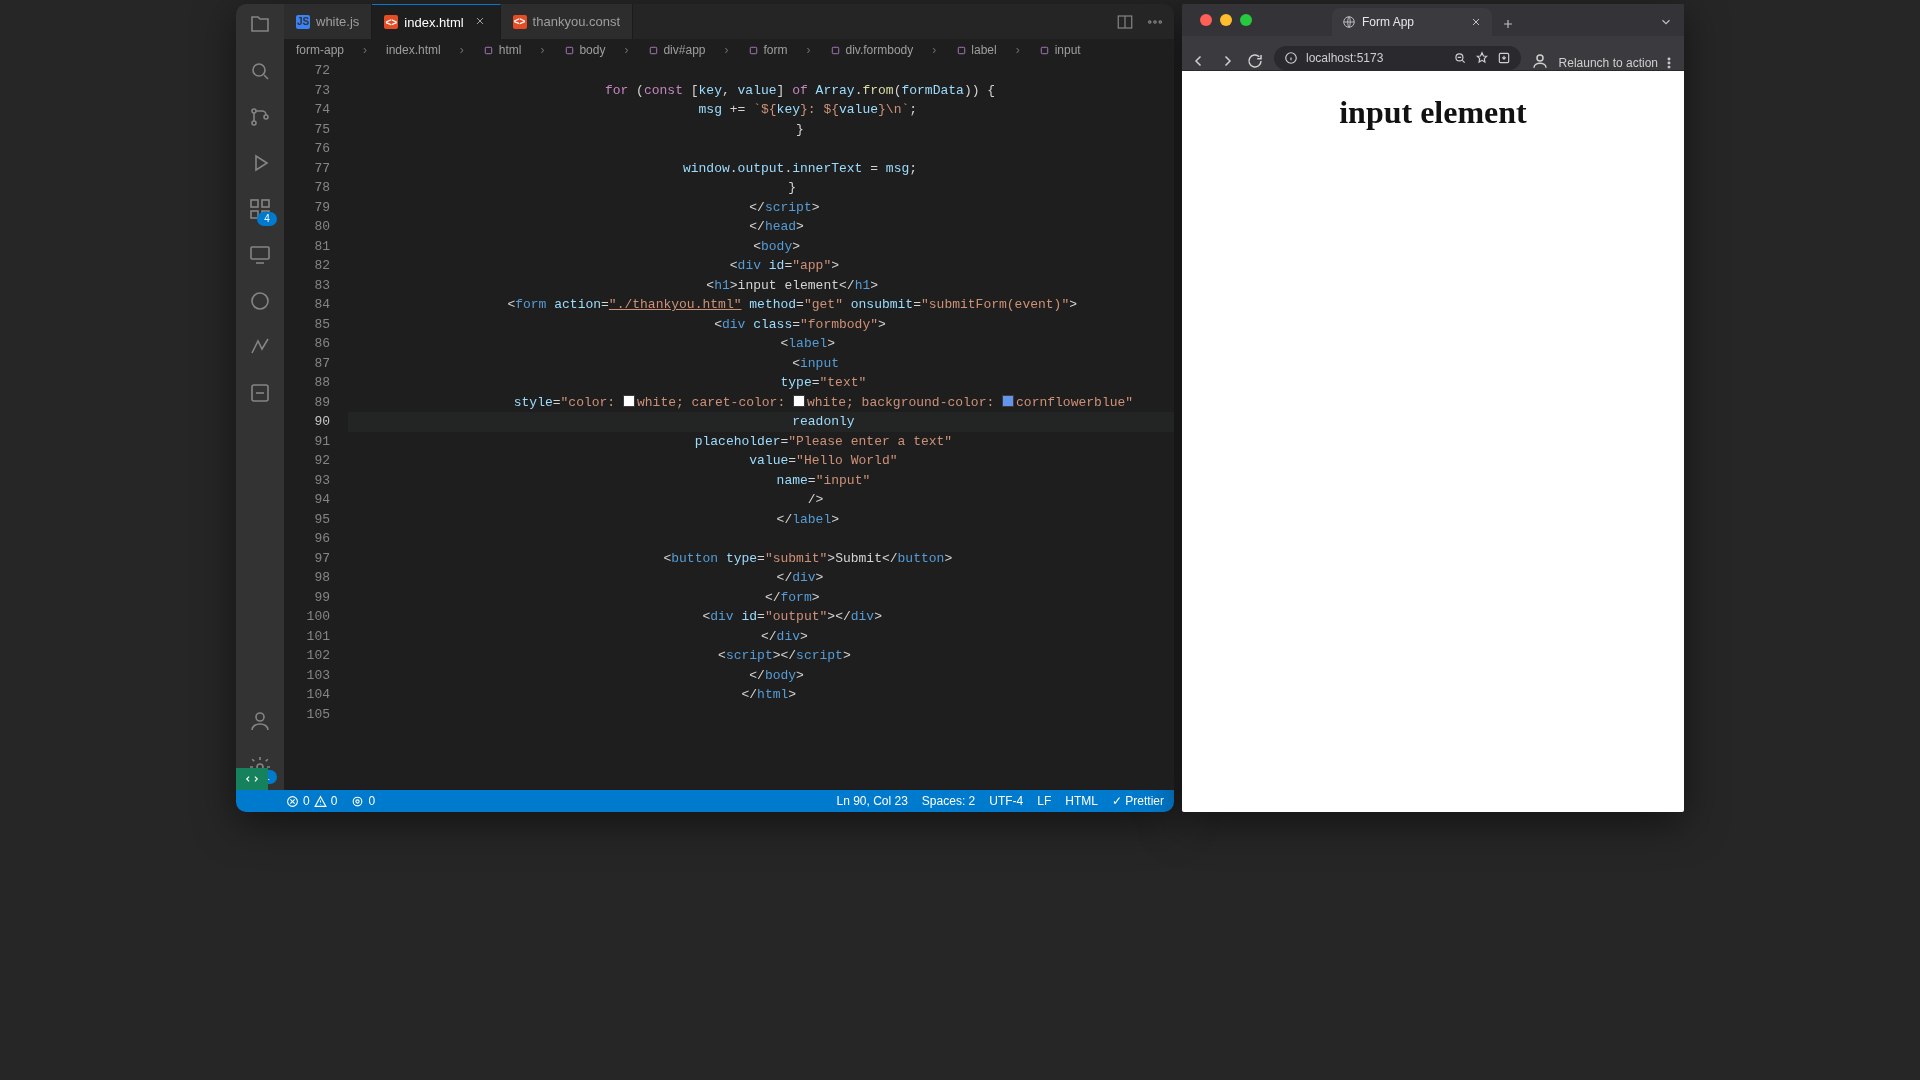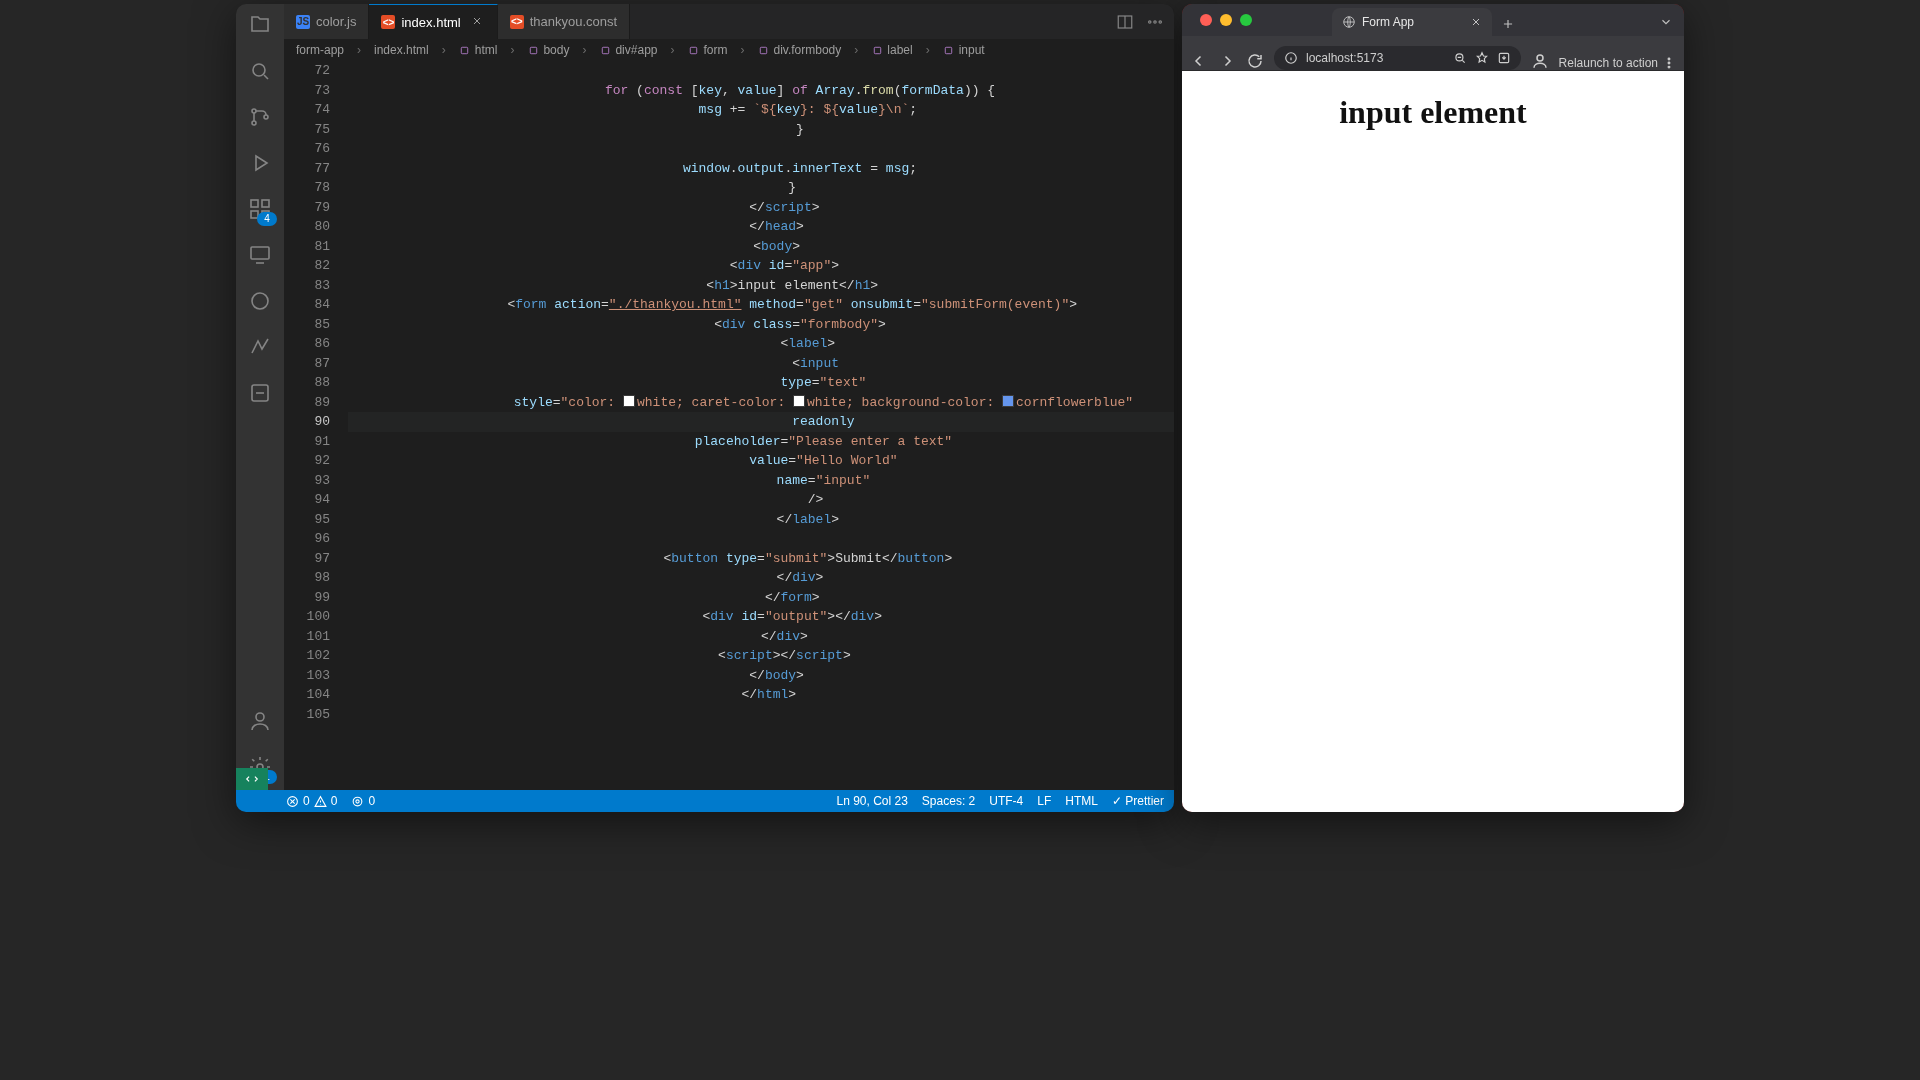--- a/index.html
+++ b/index.html
@@ -94,21 +94,21 @@
   .vtab .icon.js{background:#3b82f6;color:#333;}
   .vtab .icon.html{background:#e44d26;color:#fff;}
   .vtab.active{background:var(--ed-tab-active);color:#fff;border-top:1px solid var(--ed-tab-active-hl);}
   .vtab .close{width:14px;height:14px;margin-left:4px;color:#9e9e9e;}
   .vs-tabs .tab-actions{
     margin-left:auto;display:flex;align-items:center;gap:12px;padding-right:10px;color:#9e9e9e;
   }
 
   .breadcrumbs{
     height:22px;background:var(--ed-bg);display:flex;align-items:center;
-    padding-left:12px;gap:13px;color:#9e9e9e;font-size:12px;white-space:nowrap;overflow:hidden;
+    padding-left:12px;gap:19px;color:#9e9e9e;font-size:12px;white-space:nowrap;overflow:hidden;
   }
   .breadcrumbs .bc-sep{opacity:0.6;}
   .breadcrumbs .bc-icon{display:inline-flex;width:12px;height:12px;align-items:center;justify-content:center;}
   .breadcrumbs .bc-item{display:inline-flex;align-items:center;gap:4px;}
 
   .code-scroll{flex:1;overflow:auto;background:var(--ed-bg);position:relative;}
   .code{
     font-family:Menlo,Consolas,"Courier New",monospace;
     font-size:13px;line-height:19.5px;
     display:grid;grid-template-columns:64px 1fr;white-space:pre;
@@ -134,21 +134,21 @@
   .statusbar .sb-left,.statusbar .sb-right{display:flex;align-items:center;gap:14px;}
   .statusbar .sb-right{margin-left:auto;}
   .sb-item{display:flex;align-items:center;gap:4px;}
   .sb-remote{
     position:absolute;left:0;bottom:0;width:32px;height:22px;
     background:#16825d;display:flex;align-items:center;justify-content:center;color:#fff;
   }
 
   
   .chrome{
-    flex:1;height:100%;background:#7f1d1d;border-radius:10px;overflow:hidden;
+    flex:1;height:100%;background:#7f1d1d;border-radius:2px;overflow:hidden;
     display:flex;flex-direction:column;box-shadow:0 10px 40px rgba(0,0,0,0.5);
   }
   .ch-tabstrip{
     height:32px;background:var(--chrome-bg);display:flex;align-items:flex-end;padding-left:6px;
   }
   .ch-tabstrip .traffic{margin-right:80px;align-self:center;}
   .ch-tab{
     display:flex;align-items:center;gap:6px;background:var(--chrome-tab);color:var(--chrome-fg);
     height:28px;padding:0 10px;border-radius:8px 8px 0 0;font-size:12px;min-width:140px;
   }
@@ -274,21 +274,21 @@
           </div>
         </div>
       </div>
 
       <div class="editor-area">
 
         <div class="vs-tabs" id="vs-tabs">
 
           <div class="vtab">
               <span class="icon js">JS</span>
-              <span>color.js</span>
+              <span>white.js</span>
             </div>
             <div class="vtab active">
               <span class="icon html">&lt;&gt;</span>
               <span>index.html</span>
               <span class="close"><svg viewBox="0 0 24 24" width="12" height="12" fill="none" stroke="currentColor" stroke-width="2">
                   <path d="m6 6 12 12M18 6 6 18"></path>
                 </svg></span>
             </div>
             <div class="vtab">
               <span class="icon html">&lt;&gt;</span>

